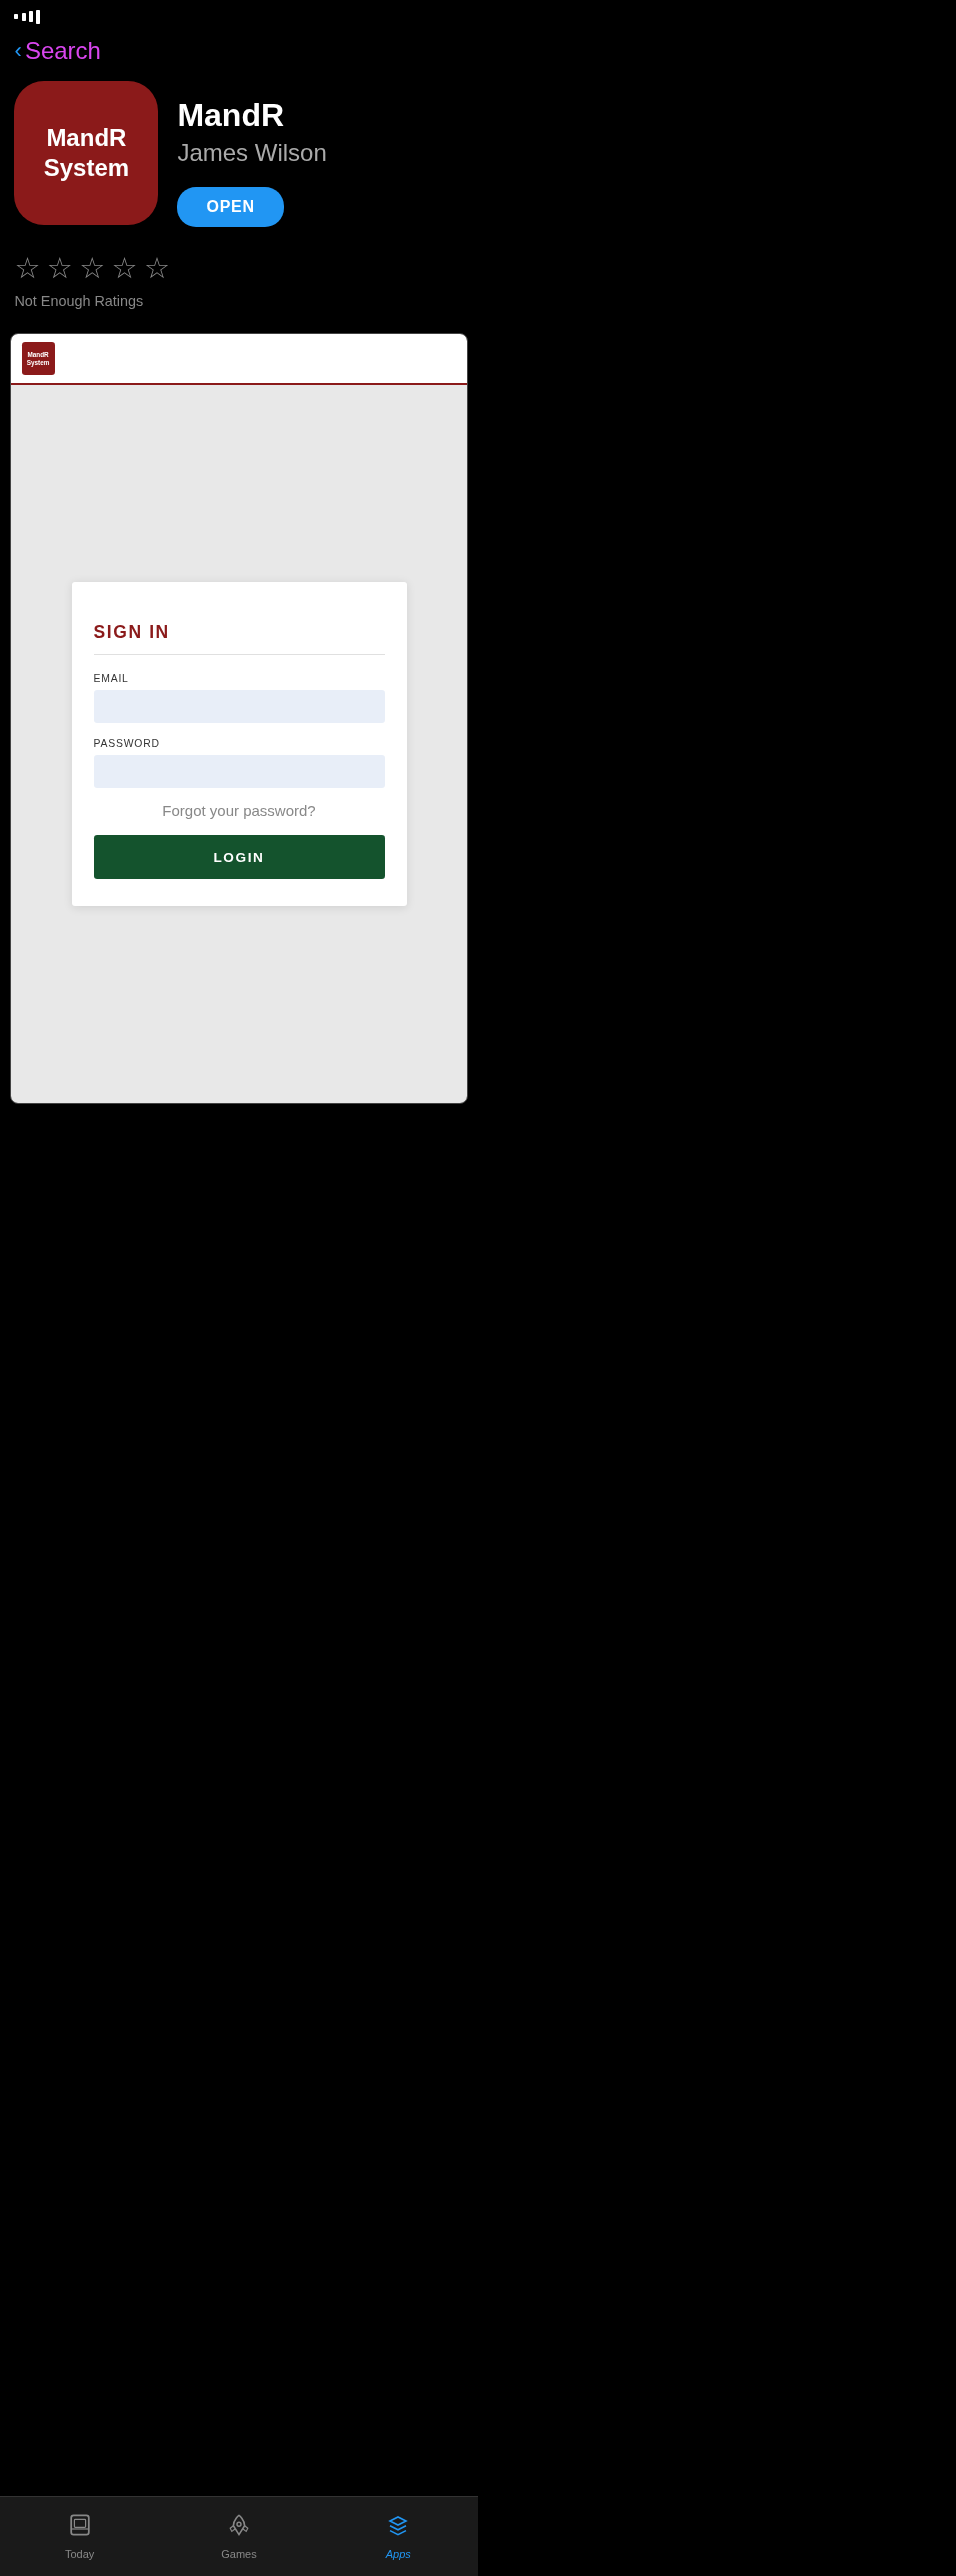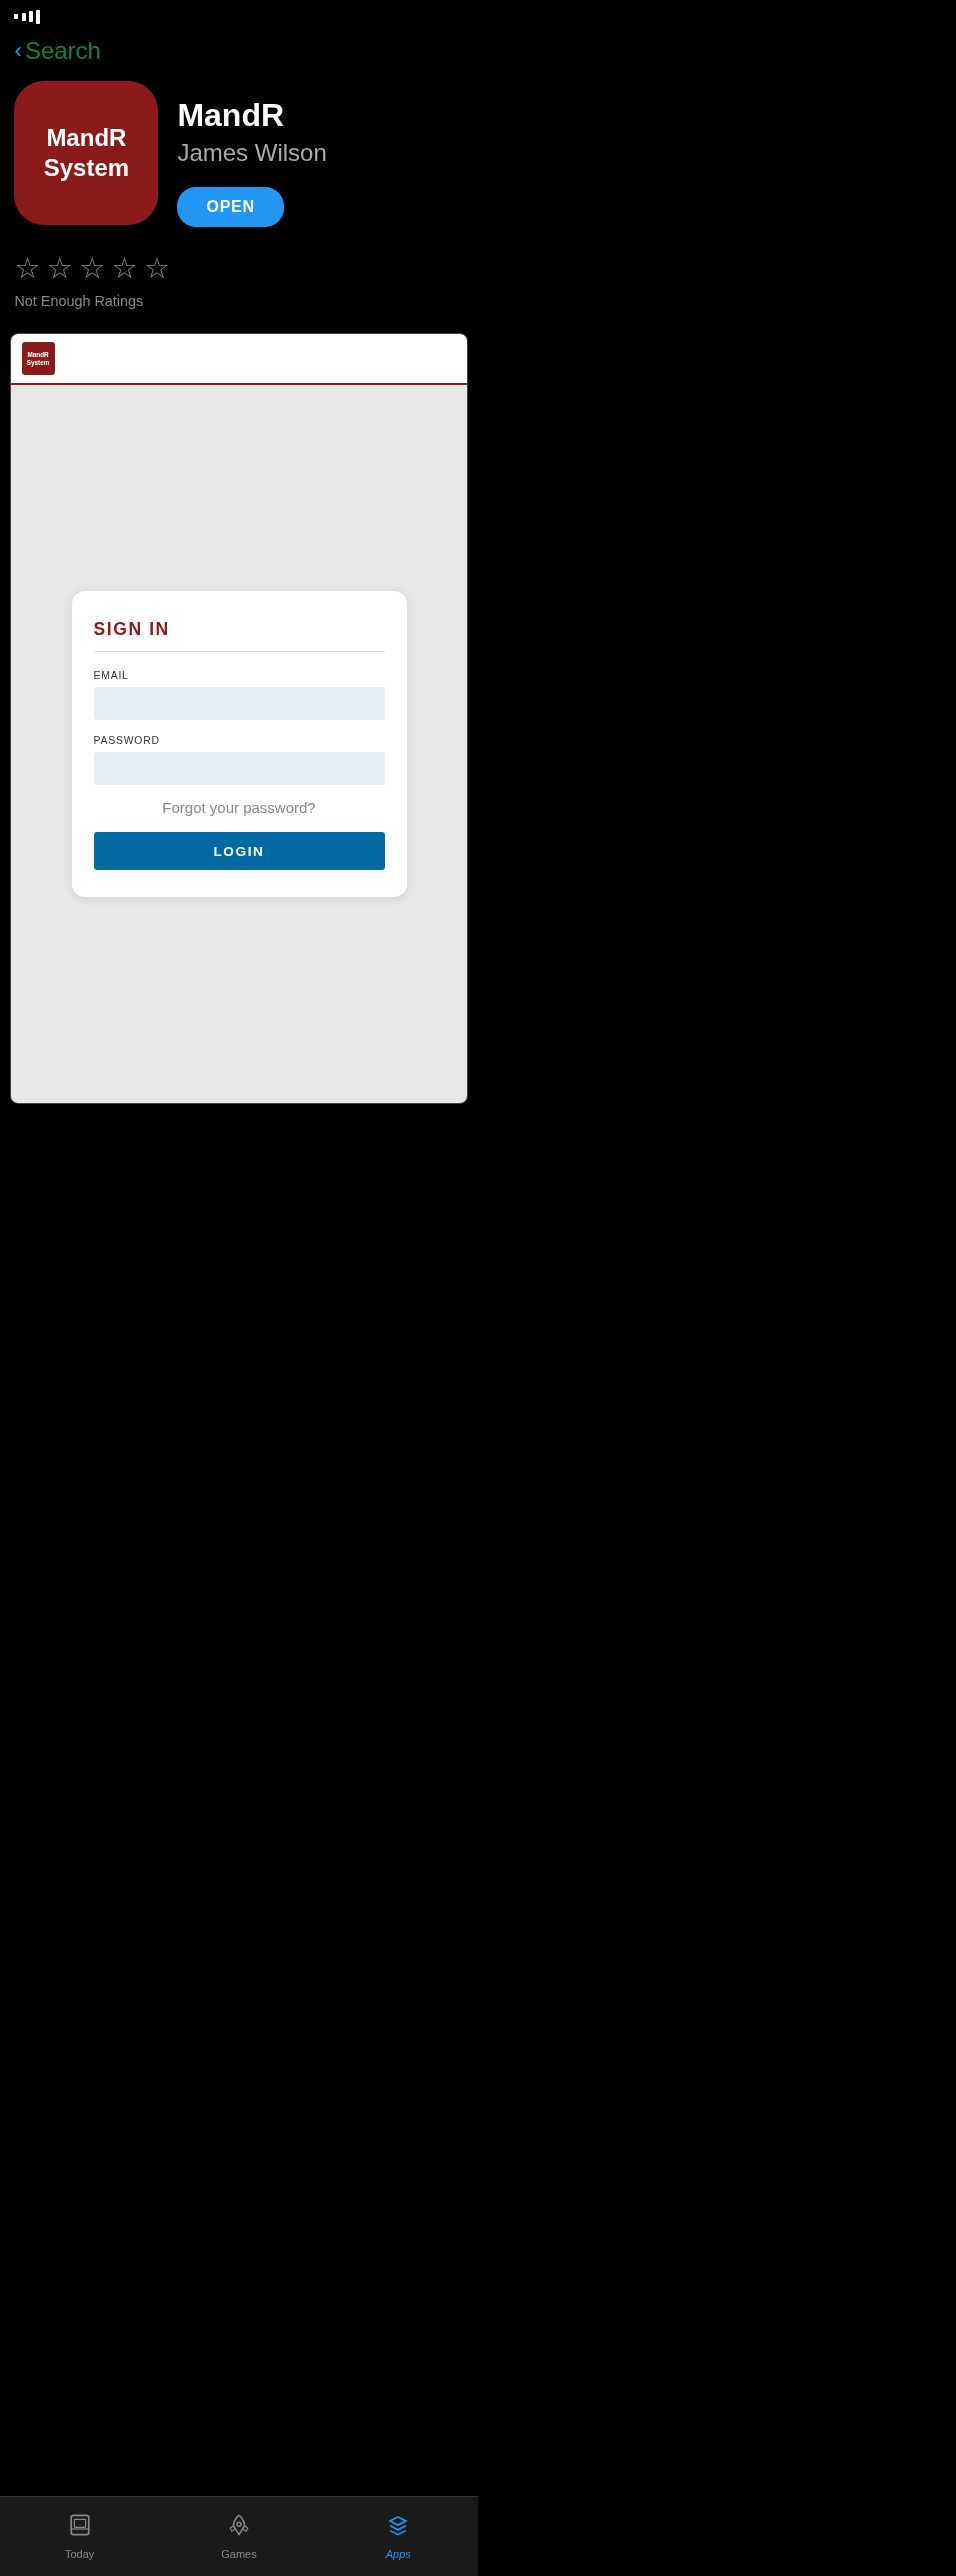--- a/index.html
+++ b/index.html
@@ -36,21 +36,21 @@
       cursor: pointer;
     }
     .back-chevron {
       font-size: 22px;
       color: #2196f3;
       line-height: 1;
     }
     .back-label {
       font-size: 24px;
       font-weight: 400;
-      color: #15803d;
+      color: #d946ef;
     }
 
     
     .app-hero {
       display: flex;
       flex-direction: row;
       align-items: flex-start;
       padding: 0 14.4px 24px;
       gap: 19px;
     }
@@ -153,22 +153,22 @@
     .preview-body {
       background: #e8e8e8;
       padding: 0;
       min-height: 718px;
       display: flex;
       align-items: center;
       justify-content: center;
     }
     .signin-card {
       background: #fff;
-      border-radius: 13px;
-      padding: 28px 22px 27px;
+      border-radius: 3px;
+      padding: 40px 22px 27px;
       width: 335px;
       box-shadow: 0 1.6px 9.6px rgba(0,0,0,0.1);
     }
     .signin-title {
       color: #8b1a1a;
       font-size: 17.5px;
       font-weight: 700;
       letter-spacing: 1.6px;
       margin-bottom: 17.5px;
       padding-bottom: 11px;
@@ -197,22 +197,22 @@
     .forgot-password {
       display: block;
       text-align: center;
       color: #888;
       font-size: 15px;
       margin-bottom: 16px;
       cursor: pointer;
     }
     .login-button {
       width: 100%;
-      height: 38px;
-      background: #0369a1;
+      height: 44px;
+      background: #14532d;
       color: #fff;
       border: none;
       border-radius: 3.2px;
       font-size: 13.6px;
       font-weight: 700;
       letter-spacing: 1.6px;
       cursor: pointer;
     }
 
     

